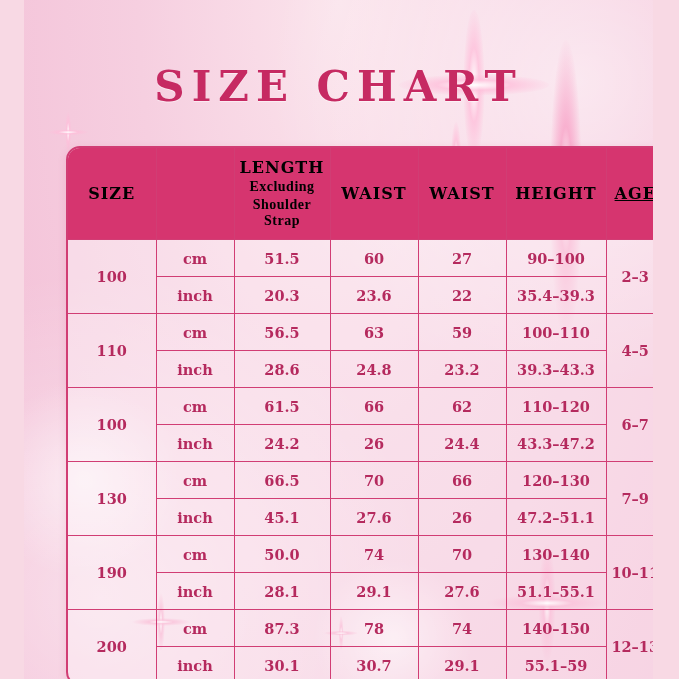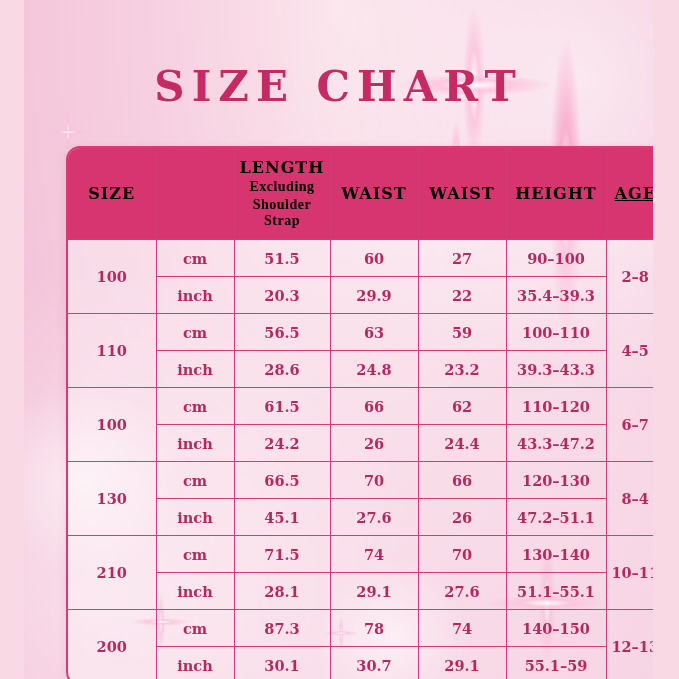--- a/index.html
+++ b/index.html
@@ -211,26 +211,26 @@
       </thead>
       <tbody>
 
         <tr>
           <td class="size-cell" rowspan="2">100</td>
           <td class="unit-cell">cm</td>
           <td>51.5</td>
           <td>60</td>
           <td>27</td>
           <td>90–100</td>
-          <td class="age-cell" rowspan="2">2–8</td>
+          <td class="age-cell" rowspan="2">2–3</td>
         </tr>
         <tr>
           <td class="unit-cell">inch</td>
           <td>20.3</td>
-          <td>29.9</td>
+          <td>23.6</td>
           <td>22</td>
           <td>35.4–39.3</td>
         </tr>
 
         <tr>
           <td class="size-cell" rowspan="2">110</td>
           <td class="unit-cell">cm</td>
           <td>56.5</td>
           <td>63</td>
           <td>59</td>
@@ -262,34 +262,34 @@
           <td>43.3–47.2</td>
         </tr>
 
         <tr>
           <td class="size-cell" rowspan="2">130</td>
           <td class="unit-cell">cm</td>
           <td>66.5</td>
           <td>70</td>
           <td>66</td>
           <td>120–130</td>
-          <td class="age-cell" rowspan="2">8–4</td>
+          <td class="age-cell" rowspan="2">7–9</td>
         </tr>
         <tr>
           <td class="unit-cell">inch</td>
           <td>45.1</td>
           <td>27.6</td>
           <td>26</td>
           <td>47.2–51.1</td>
         </tr>
 
         <tr>
-          <td class="size-cell" rowspan="2">210</td>
-          <td class="unit-cell">cm</td>
-          <td>71.5</td>
+          <td class="size-cell" rowspan="2">190</td>
+          <td class="unit-cell">cm</td>
+          <td>50.0</td>
           <td>74</td>
           <td>70</td>
           <td>130–140</td>
           <td class="age-cell" rowspan="2">10–11</td>
         </tr>
         <tr>
           <td class="unit-cell">inch</td>
           <td>28.1</td>
           <td>29.1</td>
           <td>27.6</td>

